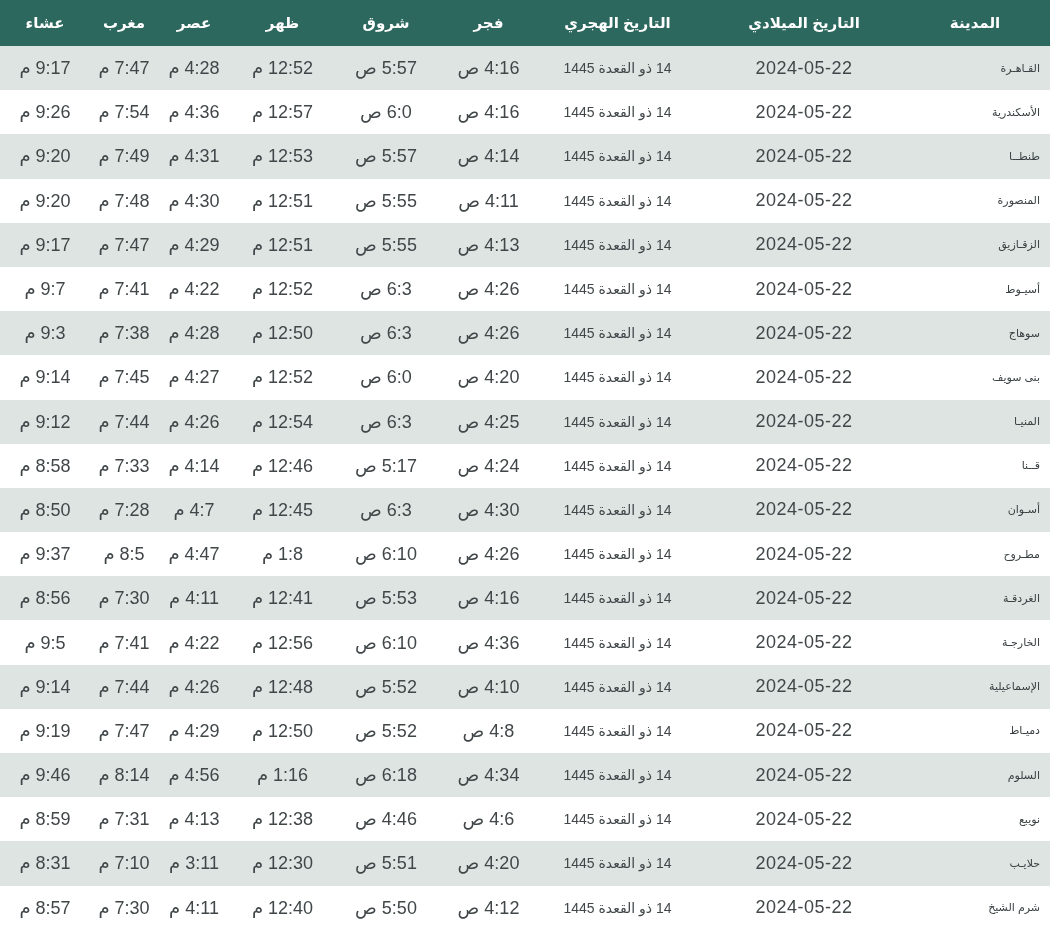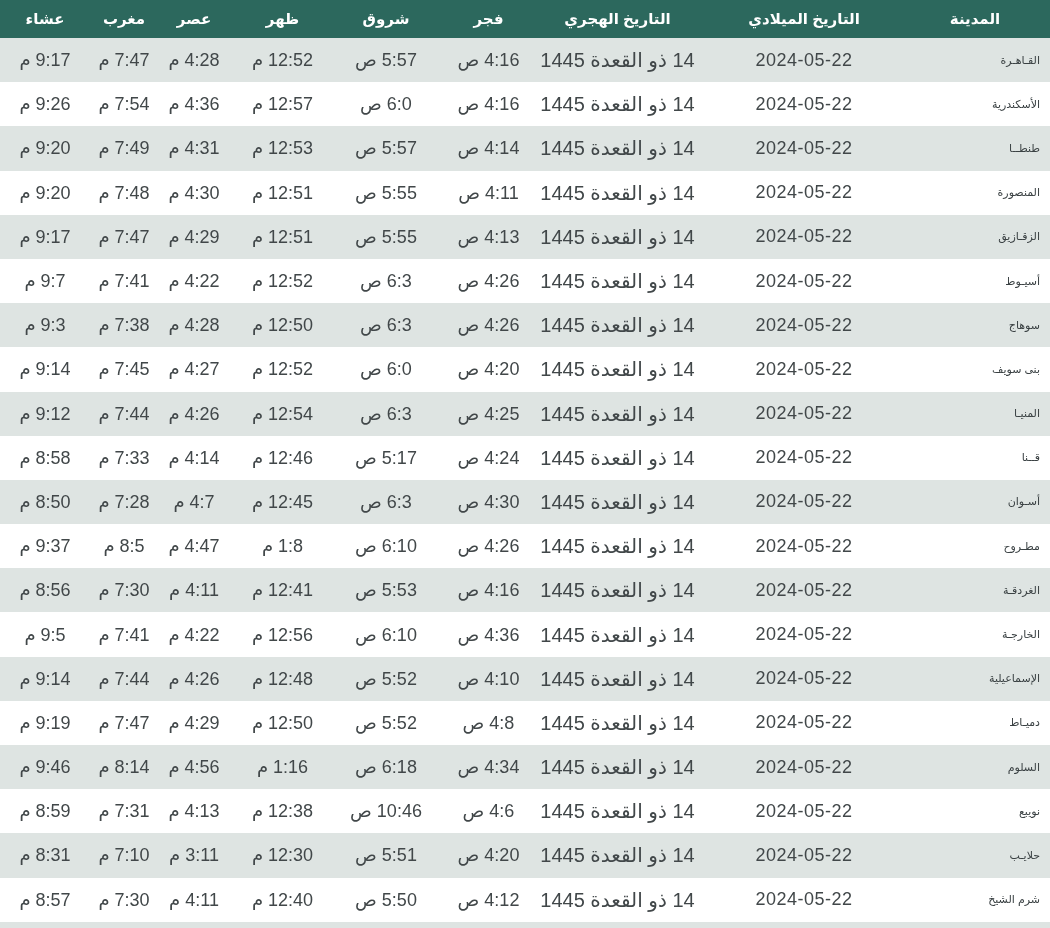--- a/index.html
+++ b/index.html
@@ -22,21 +22,21 @@
     background:var(--row-bg);
   }
   table.prayer-table{
     width:100%;
     border-collapse:collapse;
     table-layout:fixed;
   }
   thead th{
     background:var(--header-bg);
     color:var(--header-text);
-    height:38px;
+    height:46px;
     font-size:15px;
     font-weight:700;
     text-align:center;
     padding:0;
     white-space:nowrap;
   }
   thead th.col-city{
     padding-right:13px;
   }
   tbody td{
@@ -50,21 +50,21 @@
   }
   tbody tr{background:var(--row-bg);}
   tbody tr:nth-child(odd){background:var(--stripe-bg);}
   tbody td.col-city{
     text-align:right;
     padding-right:10px;
     font-size:11px;
     color:#3a4143;
   }
   tbody td.col-gregorian{letter-spacing:0.5px;}
-  tbody td.col-hijri{font-size:20px;}
+  tbody td.col-hijri{font-size:14px;}
   tr.filler-row td{height:6px;padding:0;}
 </style>
 </head>
 <body>
 
 <div class="screen">
   <table class="prayer-table">
     <colgroup>
       <col style="width:137px">
       <col style="width:218px">
@@ -275,21 +275,21 @@
           <td class="col-dhuhr">1:16 م</td>
           <td class="col-asr">4:56 م</td>
           <td class="col-maghrib">8:14 م</td>
           <td class="col-isha">9:46 م</td>
         </tr>
         <tr>
           <td class="col-city">نويبع</td>
           <td class="col-gregorian">2024-05-22</td>
           <td class="col-hijri">14 ذو القعدة 1445</td>
           <td class="col-fajr">4:6 ص</td>
-          <td class="col-shurooq">10:46 ص</td>
+          <td class="col-shurooq">4:46 ص</td>
           <td class="col-dhuhr">12:38 م</td>
           <td class="col-asr">4:13 م</td>
           <td class="col-maghrib">7:31 م</td>
           <td class="col-isha">8:59 م</td>
         </tr>
         <tr>
           <td class="col-city">حلايـب</td>
           <td class="col-gregorian">2024-05-22</td>
           <td class="col-hijri">14 ذو القعدة 1445</td>
           <td class="col-fajr">4:20 ص</td>

